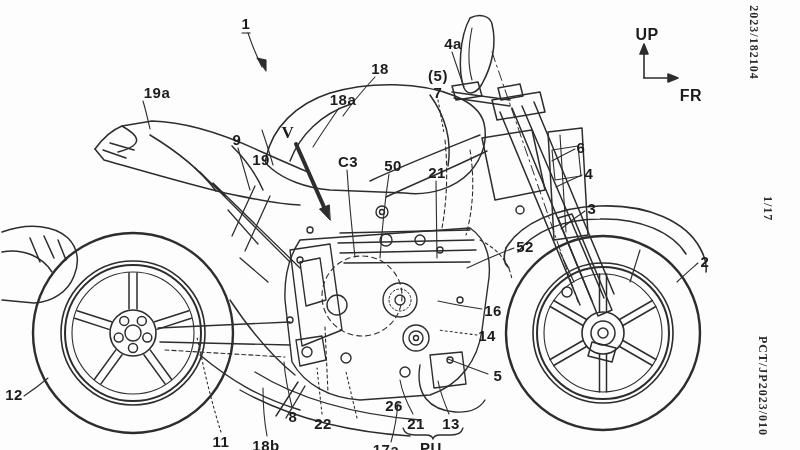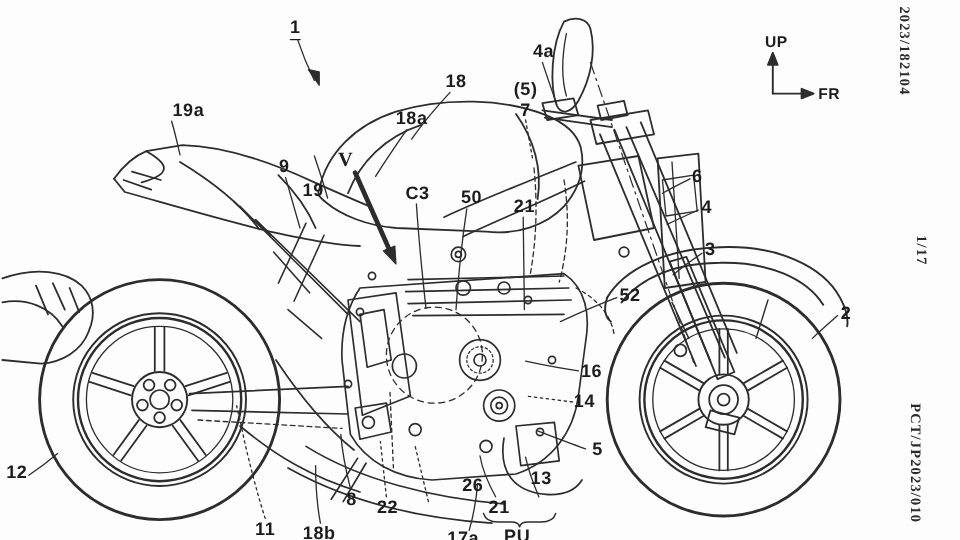--- a/index.html
+++ b/index.html
@@ -3,21 +3,21 @@
 <meta charset="utf-8">
 <style>
   html,body{margin:0;padding:0;background:#ffffff;}
   .stage{position:relative;width:800px;height:450px;overflow:hidden;background:#fdfdfd;
          font-family:"Liberation Sans",sans-serif;}
   svg.art{position:absolute;left:0;top:0;}
   .ref-label{position:absolute;transform:translate(-50%,-50%);color:#1c1c1c;
              font:bold 15px "Liberation Sans",sans-serif;white-space:nowrap;letter-spacing:.5px;}
   .ref-label.u{border-bottom:1.8px solid #1c1c1c;padding-bottom:1px;}
   .ref-label.serif{font-family:"Liberation Serif",serif;font-size:17px;font-weight:bold;}
-  .ref-label.compass{font-size:13px;}
+  .ref-label.compass{font-size:16px;}
   .side-text{position:absolute;transform-origin:0 0;transform:rotate(90deg);
              font:bold 12px "Liberation Serif",serif;color:#2a2a2a;letter-spacing:1px;white-space:nowrap;}
   .st-pub{left:761px;top:-9px;}
   .st-sheet{left:775px;top:196px;}
   .st-app{left:770px;top:336px;}
 </style>
 </head>
 <body>
 
 <div class="stage">
@@ -221,37 +221,37 @@
       <span class="ref-label serif" style="left: 288px; top: 133px;">V</span>
       <span class="ref-label" style="left: 343px; top: 99px;">18a</span>
       <span class="ref-label" style="left: 380px; top: 68px;">18</span>
       <span class="ref-label" style="left: 348px; top: 161px;">C3</span>
       <span class="ref-label" style="left: 393px; top: 165px;">50</span>
       <span class="ref-label" style="left: 437px; top: 172px;">21</span>
       <span class="ref-label" style="left: 453px; top: 43px;">4a</span>
       <span class="ref-label" style="left: 438px; top: 75px;">(5)</span>
       <span class="ref-label" style="left: 438px; top: 92px;">7</span>
       <span class="ref-label compass" style="left: 647px; top: 35px;">UP</span>
-      <span class="ref-label compass" style="left: 691px; top: 78px;">FR</span>
+      <span class="ref-label compass" style="left: 691px; top: 96px;">FR</span>
       <span class="ref-label" style="left: 581px; top: 147px;">6</span>
       <span class="ref-label" style="left: 589px; top: 173px;">4</span>
       <span class="ref-label" style="left: 592px; top: 208px;">3</span>
       <span class="ref-label" style="left: 705px; top: 261px;">2</span>
       <span class="ref-label" style="left: 525px; top: 246px;">52</span>
       <span class="ref-label" style="left: 493px; top: 310px;">16</span>
       <span class="ref-label" style="left: 487px; top: 335px;">14</span>
       <span class="ref-label" style="left: 498px; top: 375px;">5</span>
       <span class="ref-label" style="left: 14px; top: 394px;">12</span>
       <span class="ref-label" style="left: 221px; top: 441px;">11</span>
       <span class="ref-label" style="left: 266px; top: 445px;">18b</span>
       <span class="ref-label" style="left: 293px; top: 416px;">8</span>
       <span class="ref-label" style="left: 323px; top: 423px;">22</span>
       <span class="ref-label" style="left: 358px; top: 405px; margin-left: 36px;">26</span>
       <span class="ref-label" style="left: 416px; top: 423px;">21</span>
-      <span class="ref-label" style="left: 451px; top: 399px;">13</span>
+      <span class="ref-label" style="left: 451px; top: 423px;">13</span>
       <span class="ref-label" style="left: 386px; top: 449px;">17a</span>
       <span class="ref-label" style="left: 431px; top: 447px;">PU</span>
     </div>
 
   <div class="side-text st-pub">O 2023/182104</div>
   <div class="side-text st-sheet">1/17</div>
   <div class="side-text st-app">PCT/JP2023/010</div>
 </div>
 
 </body></html>

